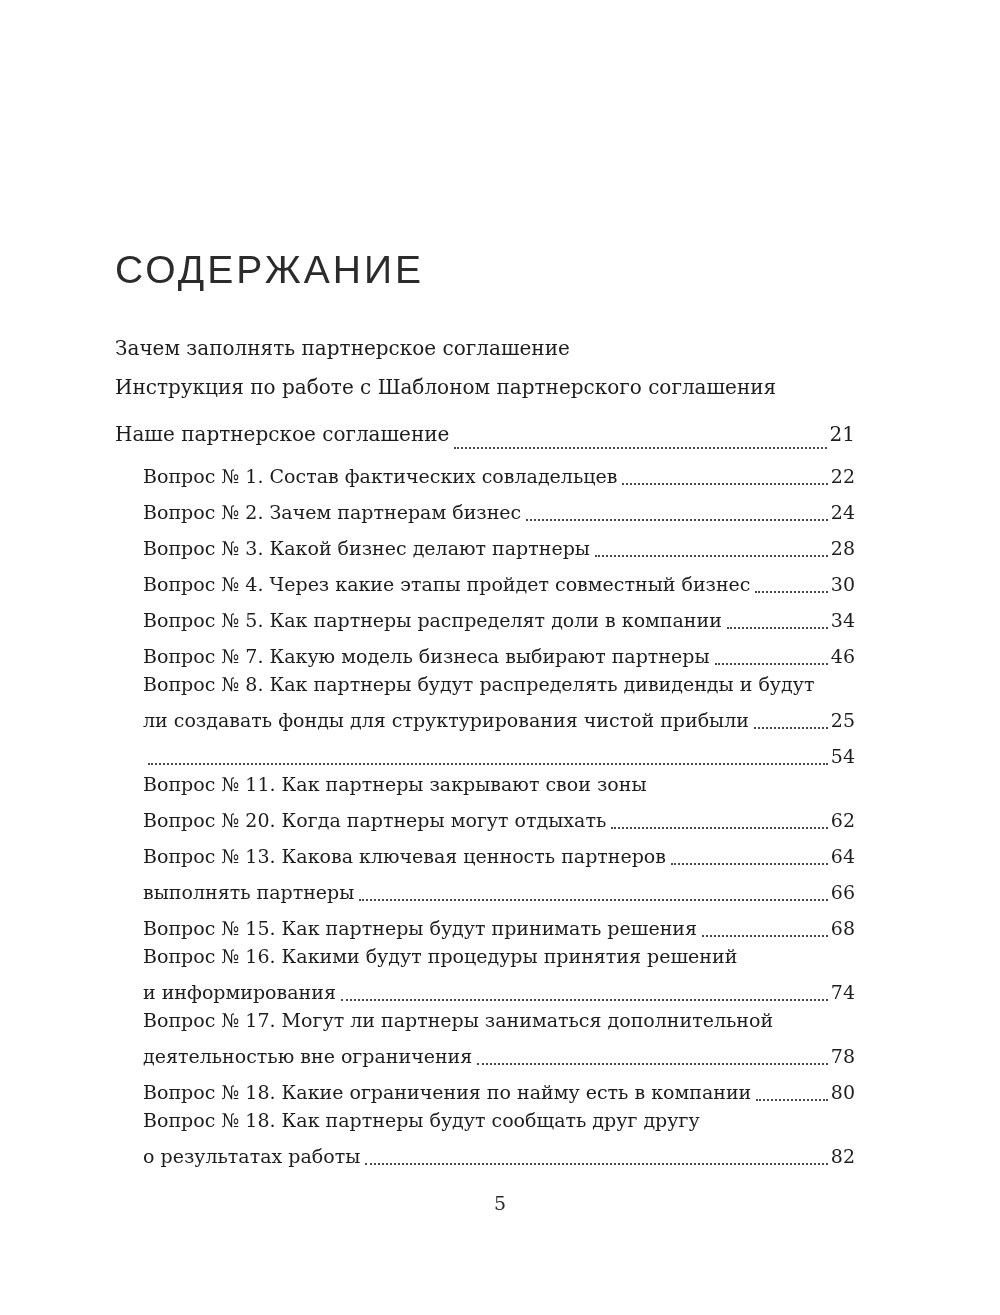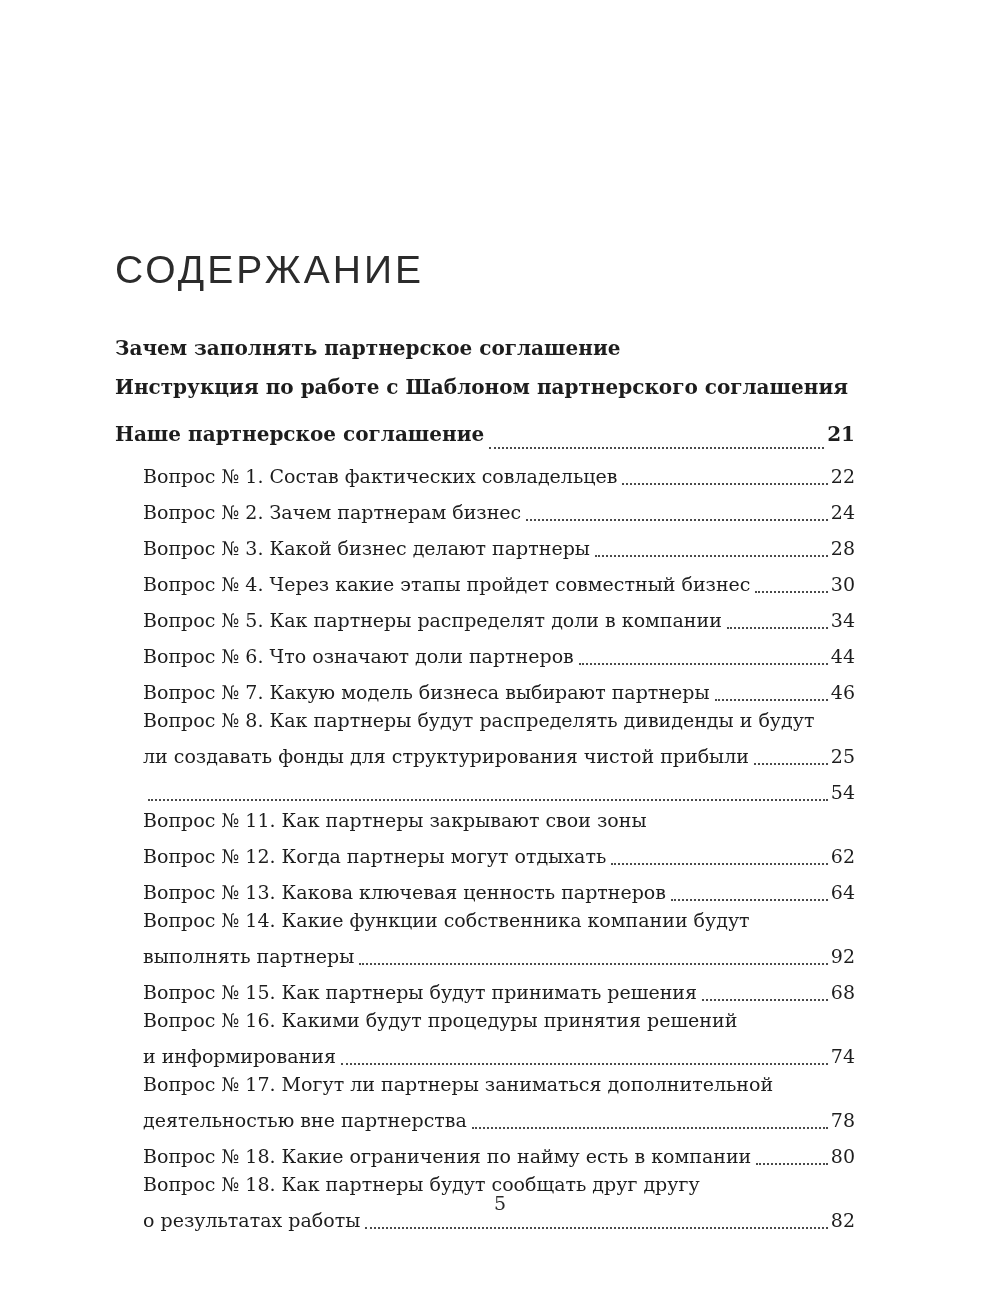--- a/index.html
+++ b/index.html
@@ -33,21 +33,21 @@
   .toc-line {
     display: flex;
     align-items: baseline;
     font-size: 19px;
     line-height: 28px;
   }
   .toc-line .t {
     white-space: nowrap;
   }
   .lvl0 {
-    font-weight: bold;
+    font-weight: normal;
     font-size: 20px;
     line-height: 39px;
   }
   .lvl1 {
     padding-left: 28px;
   }
   .leader {
     flex: 1;
     min-width: 12px;
     border-bottom: 2px dotted #4a4a4a;
@@ -112,25 +112,20 @@
     <span class="leader"></span>
     <span class="pg">30</span>
   </div>
 
   <div class="toc-line lvl1">
     <span class="t">Вопрос № 5. Как партнеры распределят доли в компании</span>
     <span class="leader"></span>
     <span class="pg">34</span>
   </div>
 
-  <div class="toc-line lvl1">
-    <span class="t">Вопрос № 6. Что означают доли партнеров</span>
-    <span class="leader"></span>
-    <span class="pg">44</span>
-  </div>
 
   <div class="toc-line lvl1">
     <span class="t">Вопрос № 7. Какую модель бизнеса выбирают партнеры</span>
     <span class="leader"></span>
     <span class="pg">46</span>
   </div>
 
   <div class="toc-line lvl1">
     <span class="t">Вопрос № 8. Как партнеры будут распределять дивиденды и будут</span>
   </div>
@@ -146,39 +141,36 @@
     <span class="leader"></span>
     <span class="pg">54</span>
   </div>
 
   <div class="toc-line lvl1">
     <span class="t">Вопрос  № 11. Как партнеры закрывают свои зоны</span>
   </div>
 
 
   <div class="toc-line lvl1">
-    <span class="t">Вопрос № 12. Когда партнеры могут отдыхать</span>
+    <span class="t">Вопрос № 20. Когда партнеры могут отдыхать</span>
     <span class="leader"></span>
     <span class="pg">62</span>
   </div>
 
   <div class="toc-line lvl1">
     <span class="t">Вопрос № 13. Какова ключевая ценность партнеров</span>
     <span class="leader"></span>
     <span class="pg">64</span>
   </div>
 
-  <div class="toc-line lvl1">
-    <span class="t">Вопрос № 14. Какие функции собственника компании будут</span>
-  </div>
 
   <div class="toc-line lvl1">
     <span class="t">выполнять партнеры</span>
     <span class="leader"></span>
-    <span class="pg">92</span>
+    <span class="pg">66</span>
   </div>
 
   <div class="toc-line lvl1">
     <span class="t">Вопрос № 15. Как партнеры будут принимать решения</span>
     <span class="leader"></span>
     <span class="pg">68</span>
   </div>
 
   <div class="toc-line lvl1">
     <span class="t">Вопрос № 16. Какими будут процедуры принятия решений</span>
@@ -188,21 +180,21 @@
     <span class="t">и информирования</span>
     <span class="leader"></span>
     <span class="pg">74</span>
   </div>
 
   <div class="toc-line lvl1">
     <span class="t">Вопрос № 17. Могут ли партнеры заниматься дополнительной</span>
   </div>
 
   <div class="toc-line lvl1">
-    <span class="t">деятельностью вне партнерства</span>
+    <span class="t">деятельностью вне ограничения</span>
     <span class="leader"></span>
     <span class="pg">78</span>
   </div>
 
   <div class="toc-line lvl1">
     <span class="t">Вопрос № 18. Какие ограничения по найму есть в компании</span>
     <span class="leader"></span>
     <span class="pg">80</span>
   </div>
 

